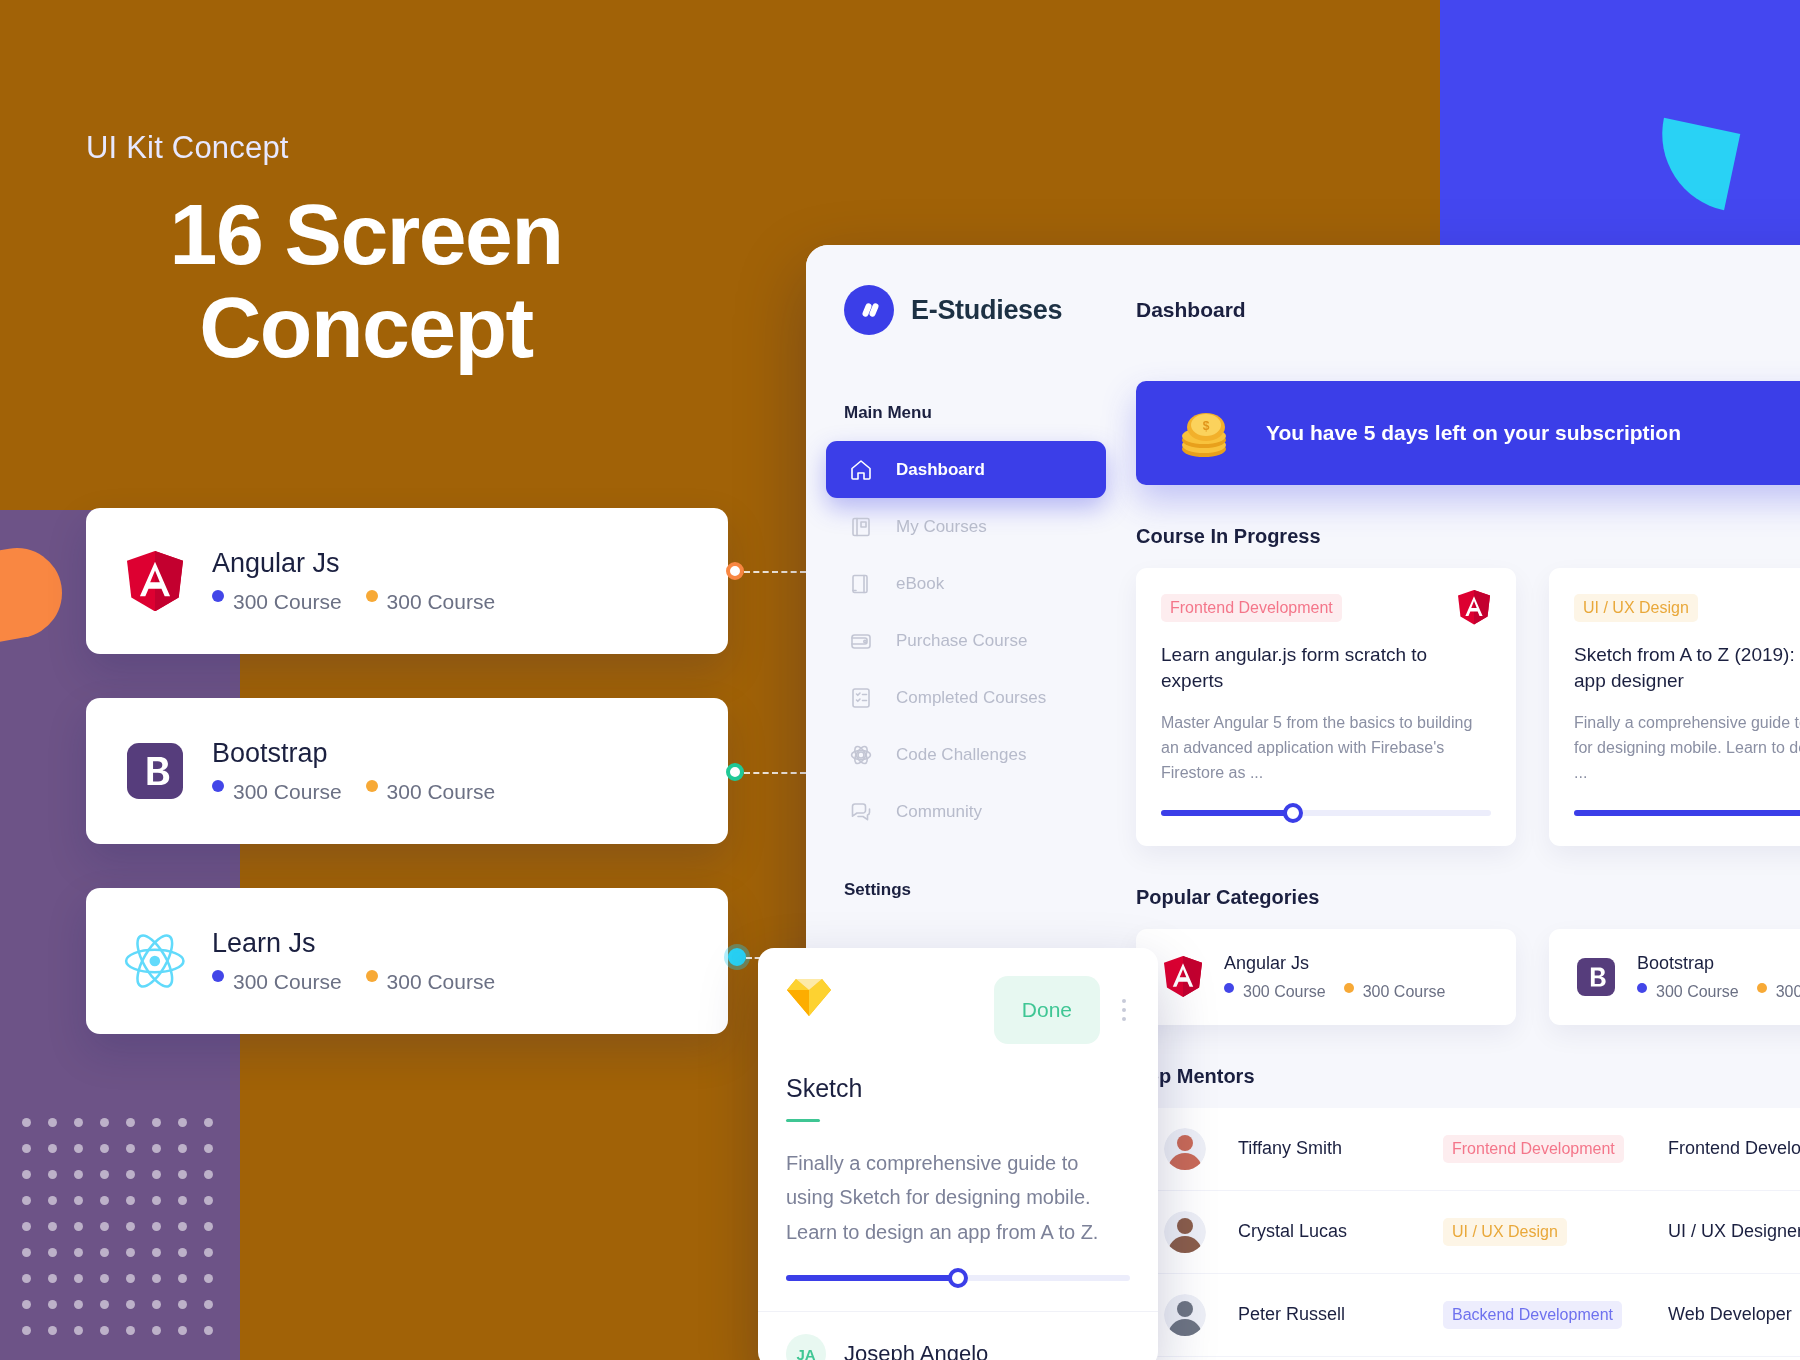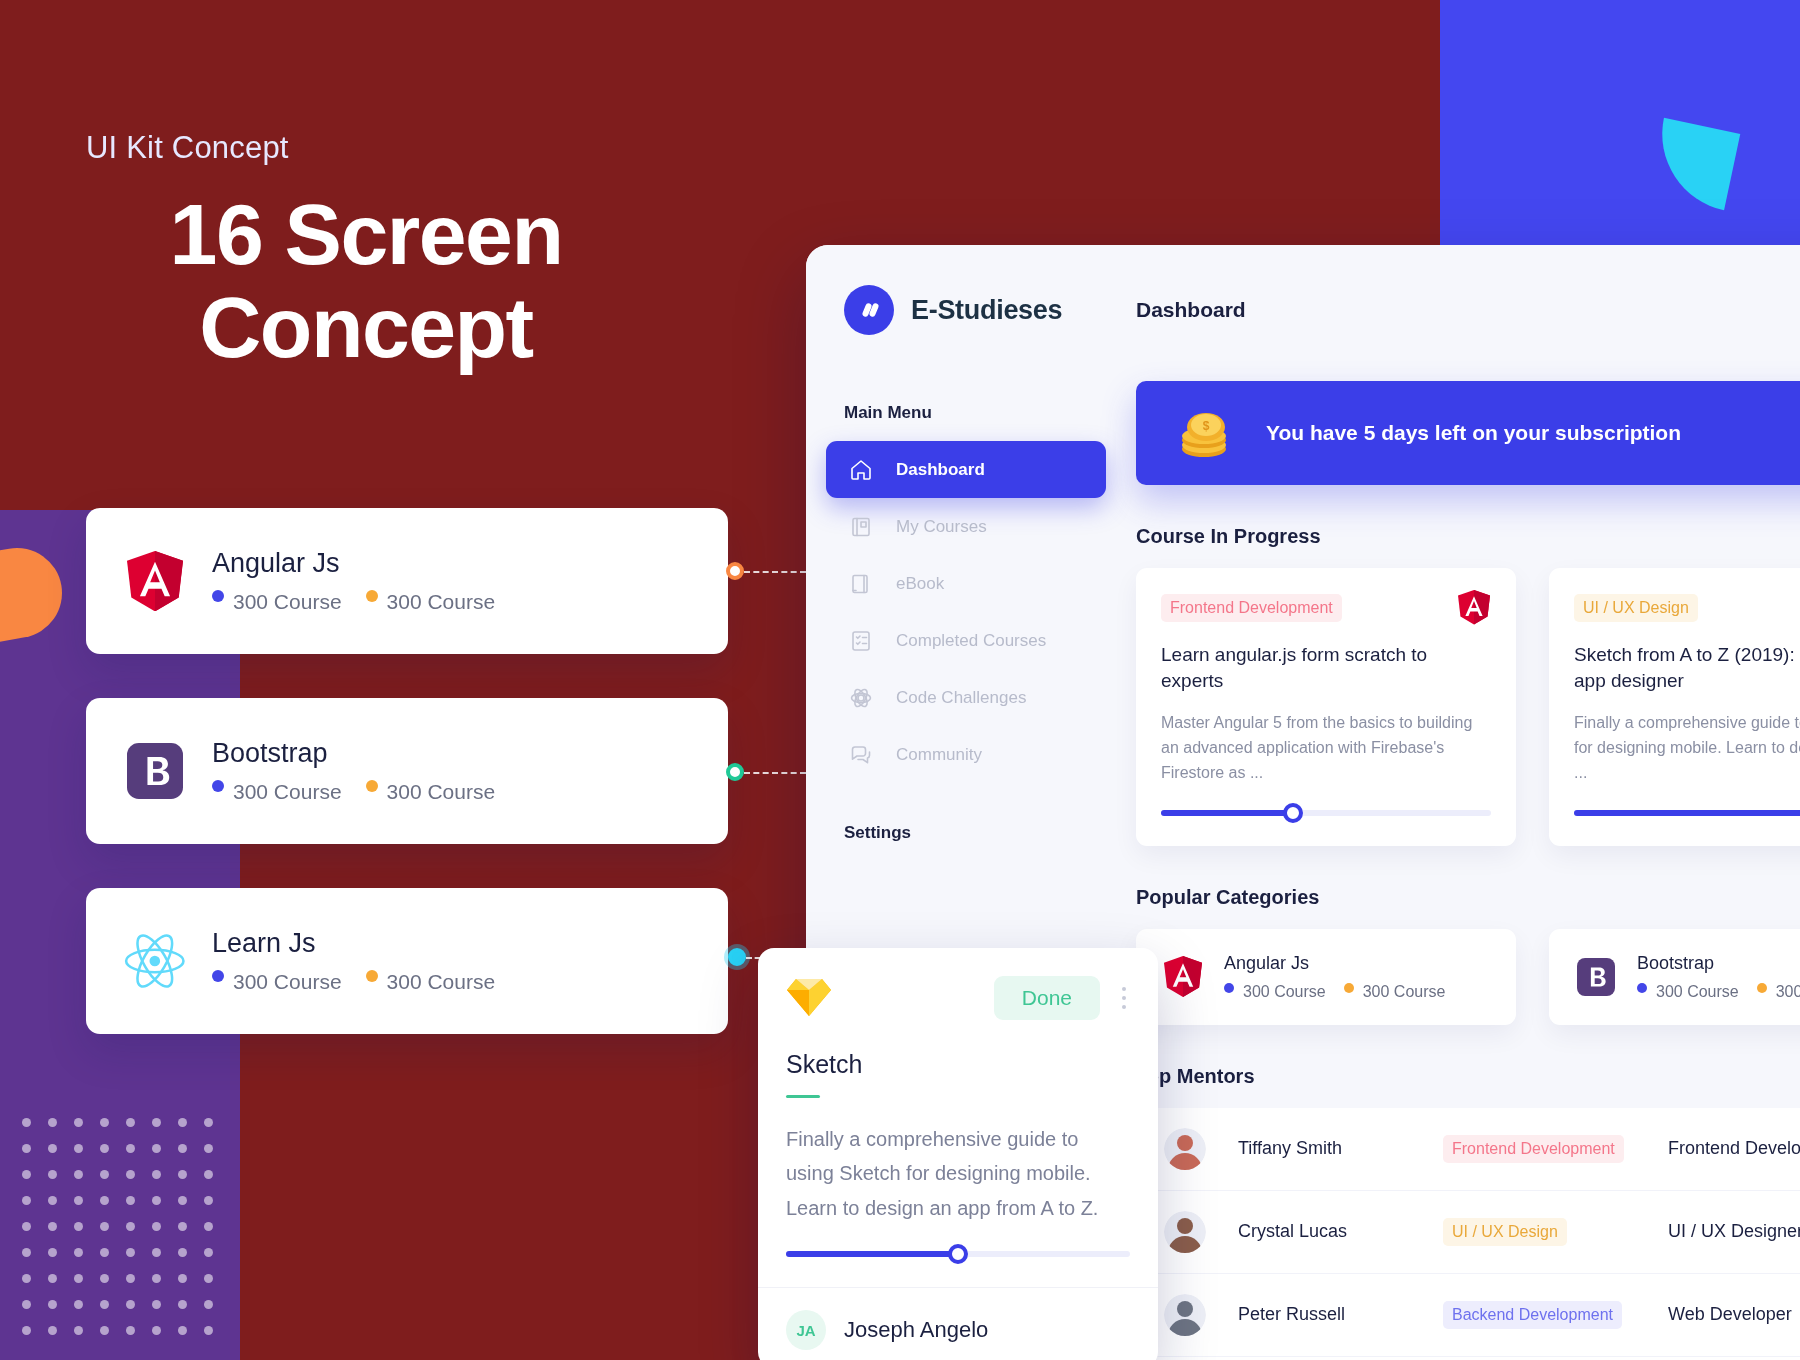--- a/index.html
+++ b/index.html
@@ -4,21 +4,21 @@
 <style>
   * { box-sizing: border-box; margin: 0; padding: 0; }
   html, body {
     width: 1800px; height: 1360px;
     overflow: hidden;
     font-family: "Liberation Sans", sans-serif;
     background: #3B3EE8;
   }
   #stage {
     position: relative; width: 1800px; height: 1360px;
-    background: #7f1d1d;
+    background: #a16207;
     overflow: hidden;
   }
   
   .bg-panel-right {
     position: absolute; left: 1440px; top: 0; width: 360px; height: 1360px;
     background: #4447F0;
   }
   .bg-panel-left {
     position: absolute; left: 0; top: 510px; width: 240px; height: 850px;
     background: #4447F0; opacity: .55;
@@ -217,21 +217,21 @@
     background: #fff; border-radius: 16px;
     box-shadow: 0 24px 60px rgba(13,18,80,.22);
     padding: 28px 28px 0 28px;
     overflow: hidden;
   }
   .sk-top { display: flex; align-items: flex-start; justify-content: space-between; }
   .sk-diamond { width: 46px; height: 42px; }
   .sk-right { display: flex; align-items: center; gap: 18px; }
   .sk-done {
     background: #E7F8F1; color: #3FC694;
-    border-radius: 9px; padding: 10px 28px;
+    border-radius: 14px; padding: 22px 28px;
     font-size: 21px; font-weight: 400;
   }
   .sk-kebab { display: flex; flex-direction: column; gap: 5px; padding: 6px 4px;}
   .sk-kebab i { width: 4px; height: 4px; border-radius: 50%; background: #C7CAD8; display:block;}
   .sk-title { margin-top: 30px; font-size: 25px; font-weight: 500; color: #1B2040; }
   .sk-rule { margin-top: 16px; width: 34px; height: 3px; background: #3FC694; border-radius: 2px; }
   .sk-desc { margin-top: 24px; font-size: 20px; line-height: 1.72; color: #7C8198; }
   .sk-progress { margin-top: 26px; height: 6px; border-radius: 4px; background: #ECEDFB; position: relative; }
   .sk-progress > span { position:absolute; left:0; top:0; height:6px; border-radius:4px; background:#3B3EE8; }
   .sk-progress i {
@@ -445,20 +445,30 @@
           </div>
           <div class="menu-item">
             <span class="mi-icon">
               <svg width="24" height="24" viewBox="0 0 24 24">
                 <rect x="4" y="3.5" width="14" height="17" rx="1.5" fill="none" stroke="#C3C6D4" stroke-width="1.6" stroke-linecap="round" stroke-linejoin="round"></rect>
                 <path d="M15 3.5v17" fill="none" stroke="#C3C6D4" stroke-width="1.6" stroke-linecap="round" stroke-linejoin="round"></path>
                 <path d="M4 18.5h3" fill="none" stroke="#C3C6D4" stroke-width="1.6" stroke-linecap="round" stroke-linejoin="round"></path>
               </svg>
             </span>
                   <span>eBook</span>
+          </div>
+          <div class="menu-item">
+            <span class="mi-icon">
+              <svg width="24" height="24" viewBox="0 0 24 24">
+                <rect x="3" y="6" width="18" height="13" rx="2.5" fill="none" stroke="#C3C6D4" stroke-width="1.6" stroke-linecap="round" stroke-linejoin="round"></rect>
+                <path d="M3 9h13a2 2 0 0 1 2 2v2a2 2 0 0 1-2 2H3" fill="none" stroke="#C3C6D4" stroke-width="1.6" stroke-linecap="round" stroke-linejoin="round"></path>
+                <circle cx="16" cy="12.5" r="1.2" fill="none" stroke="#C3C6D4" stroke-width="1.6" stroke-linecap="round" stroke-linejoin="round"></circle>
+              </svg>
+            </span>
+                  <span>Purchase Course</span>
           </div>
           <div class="menu-item">
             <span class="mi-icon">
               <svg width="24" height="24" viewBox="0 0 24 24">
                 <rect x="4" y="3" width="16" height="18" rx="2" fill="none" stroke="#C3C6D4" stroke-width="1.6" stroke-linecap="round" stroke-linejoin="round"></rect>
                 <path d="M7.5 8l1.3 1.3L11 7" fill="none" stroke="#C3C6D4" stroke-width="1.6" stroke-linecap="round" stroke-linejoin="round"></path>
                 <path d="M7.5 14l1.3 1.3L11 13" fill="none" stroke="#C3C6D4" stroke-width="1.6" stroke-linecap="round" stroke-linejoin="round"></path>
                 <path d="M13.5 8.5h4M13.5 14.5h4" fill="none" stroke="#C3C6D4" stroke-width="1.6" stroke-linecap="round" stroke-linejoin="round"></path>
               </svg>
             </span>

